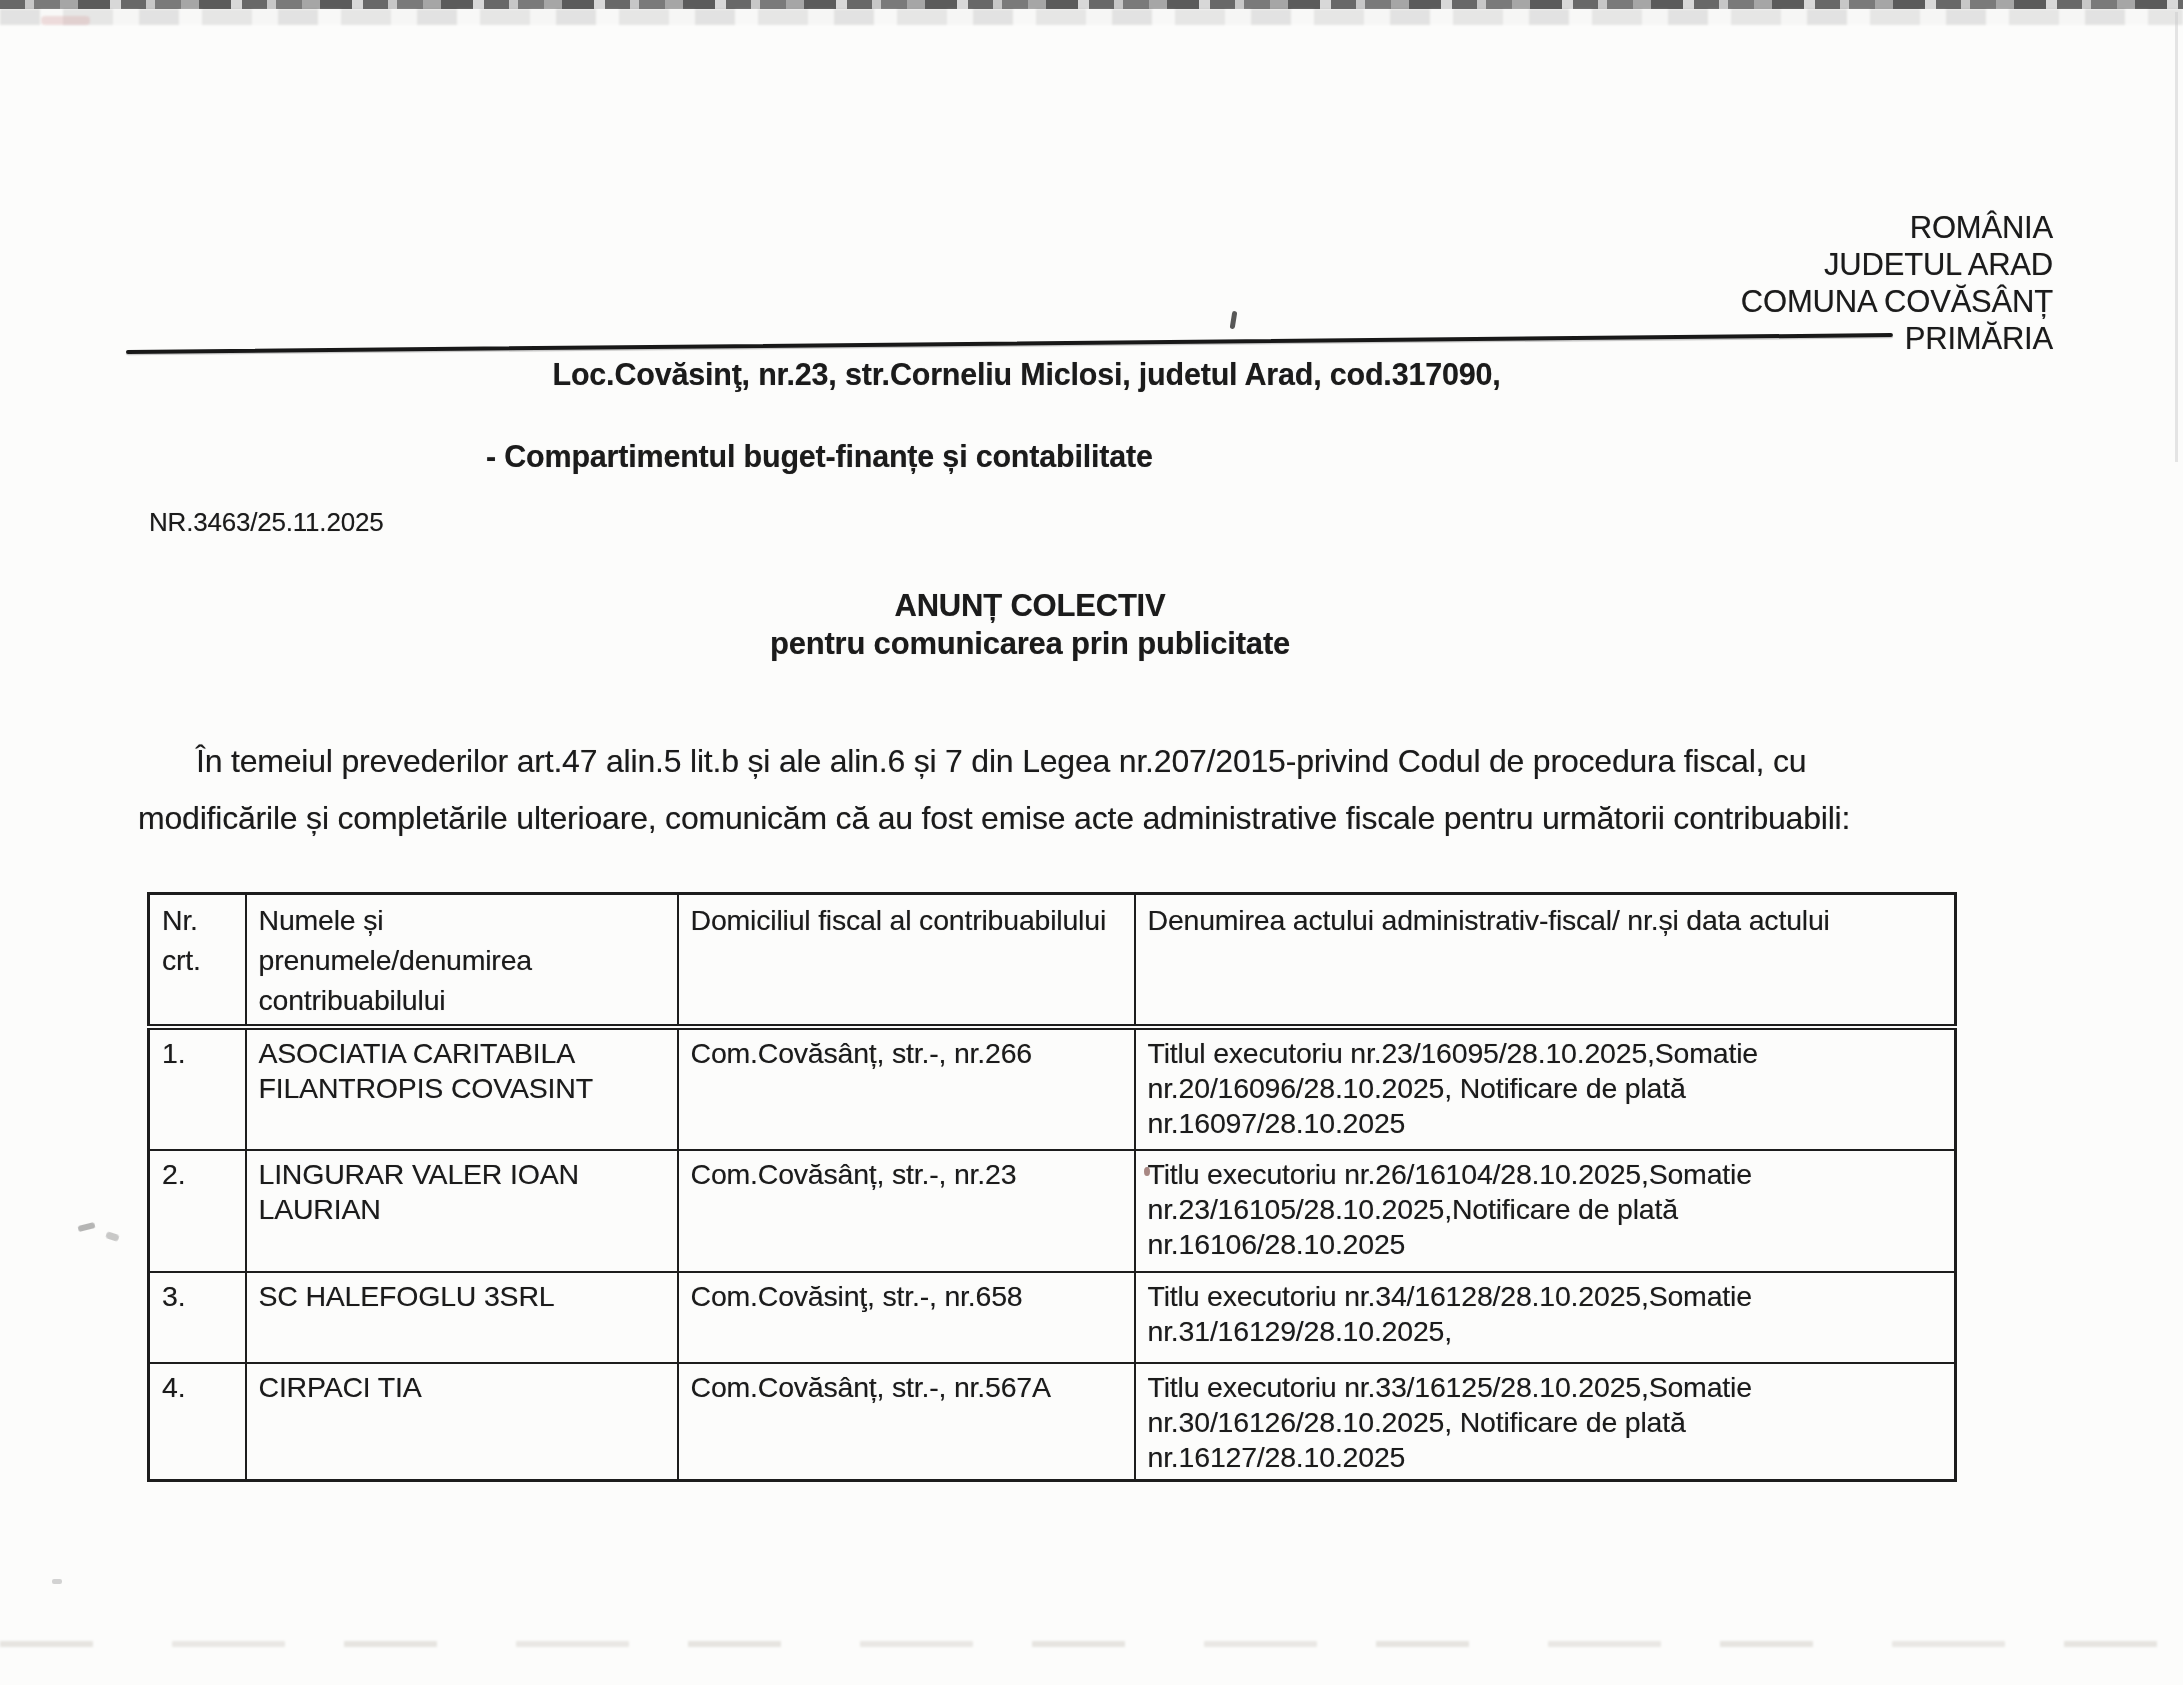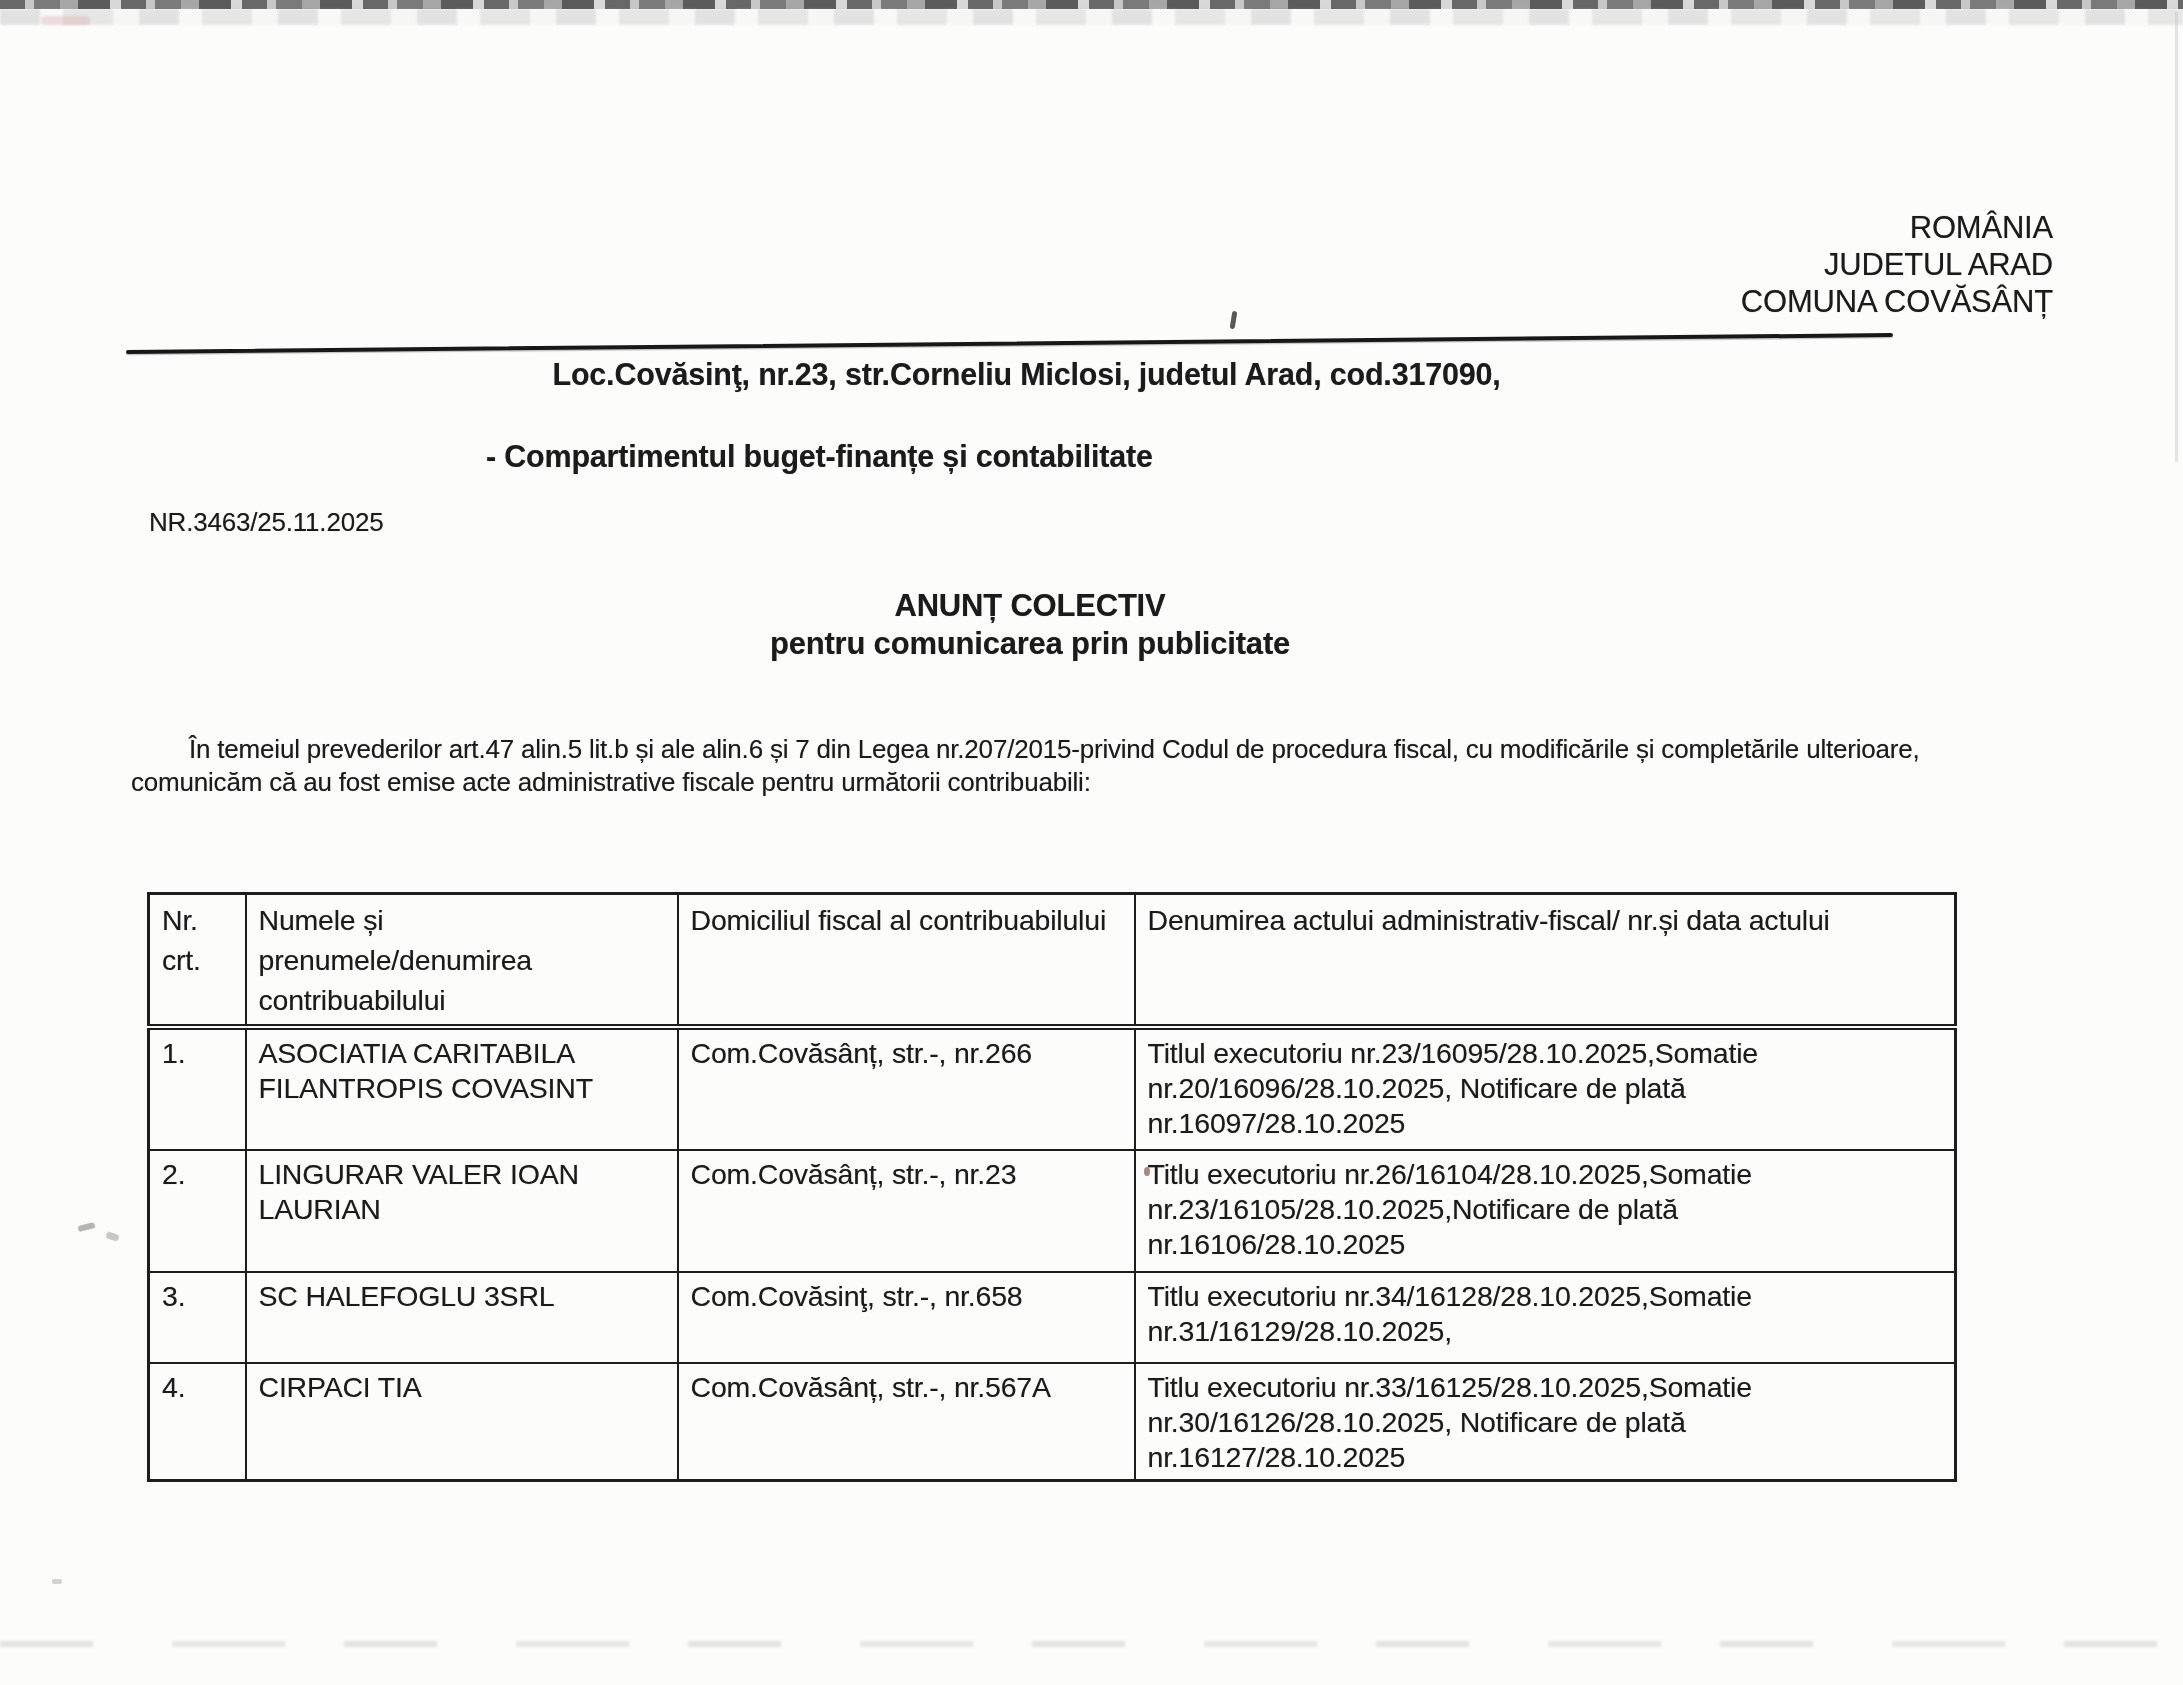--- a/index.html
+++ b/index.html
@@ -38,22 +38,22 @@
     box-shadow:0 1.3px 0.7px rgba(40,40,40,.25);}
   .addr-block{position:absolute;top:355px;left:0;width:2053px;text-align:center;
     font-weight:bold;font-size:30.5px;line-height:38px;}
   .dept-line{position:absolute;top:439px;left:486px;font-weight:bold;font-size:30.5px;}
 
   .ref-number{position:absolute;top:507px;left:149px;font-size:26px;}
 
   .title-block{position:absolute;top:587px;left:0;width:2060px;text-align:center;
     font-weight:bold;font-size:31px;line-height:38px;}
 
-  .intro{position:absolute;top:733px;left:131px;width:1815px;
-    font-size:26px;line-height:33px;text-indent:58px;}
+  .intro{position:absolute;top:733px;left:138px;width:1815px;
+    font-size:32px;line-height:57px;text-indent:58px;}
 
   
   .tbl{position:absolute;top:892px;left:147px;width:1807px;
     border-collapse:collapse;table-layout:fixed;
     font-size:28.5px;line-height:35px;border:3.3px solid #1d1d1d;}
   .tbl th,.tbl td{
     border:2.6px solid #1d1d1d;vertical-align:top;text-align:left;
     font-weight:normal;padding:5.3px 14.6px 4px 12px;overflow:hidden;
     word-break:normal;
   }
@@ -80,20 +80,21 @@
 
   <div class="scan-top"></div>
   <div class="scan-top2"></div>
   <div class="scan-bottom"></div>
   <div class="scan-right-edge"></div>
 
   <div class="letterhead ink">
     <div>ROMÂNIA</div>
     <div>JUDETUL ARAD</div>
     <div>COMUNA COVĂSÂNȚ</div>
+    <div>PRIMĂRIA</div>
   </div>
 
   <div class="divider"></div>
 
   <div class="addr-block ink">
     <div>Loc.Covăsinţ, nr.23, str.Corneliu Miclosi, judetul Arad, cod.317090,</div>
   </div>
 
   <div class="dept-line ink">- Compartimentul buget-finanțe și contabilitate</div>
 

